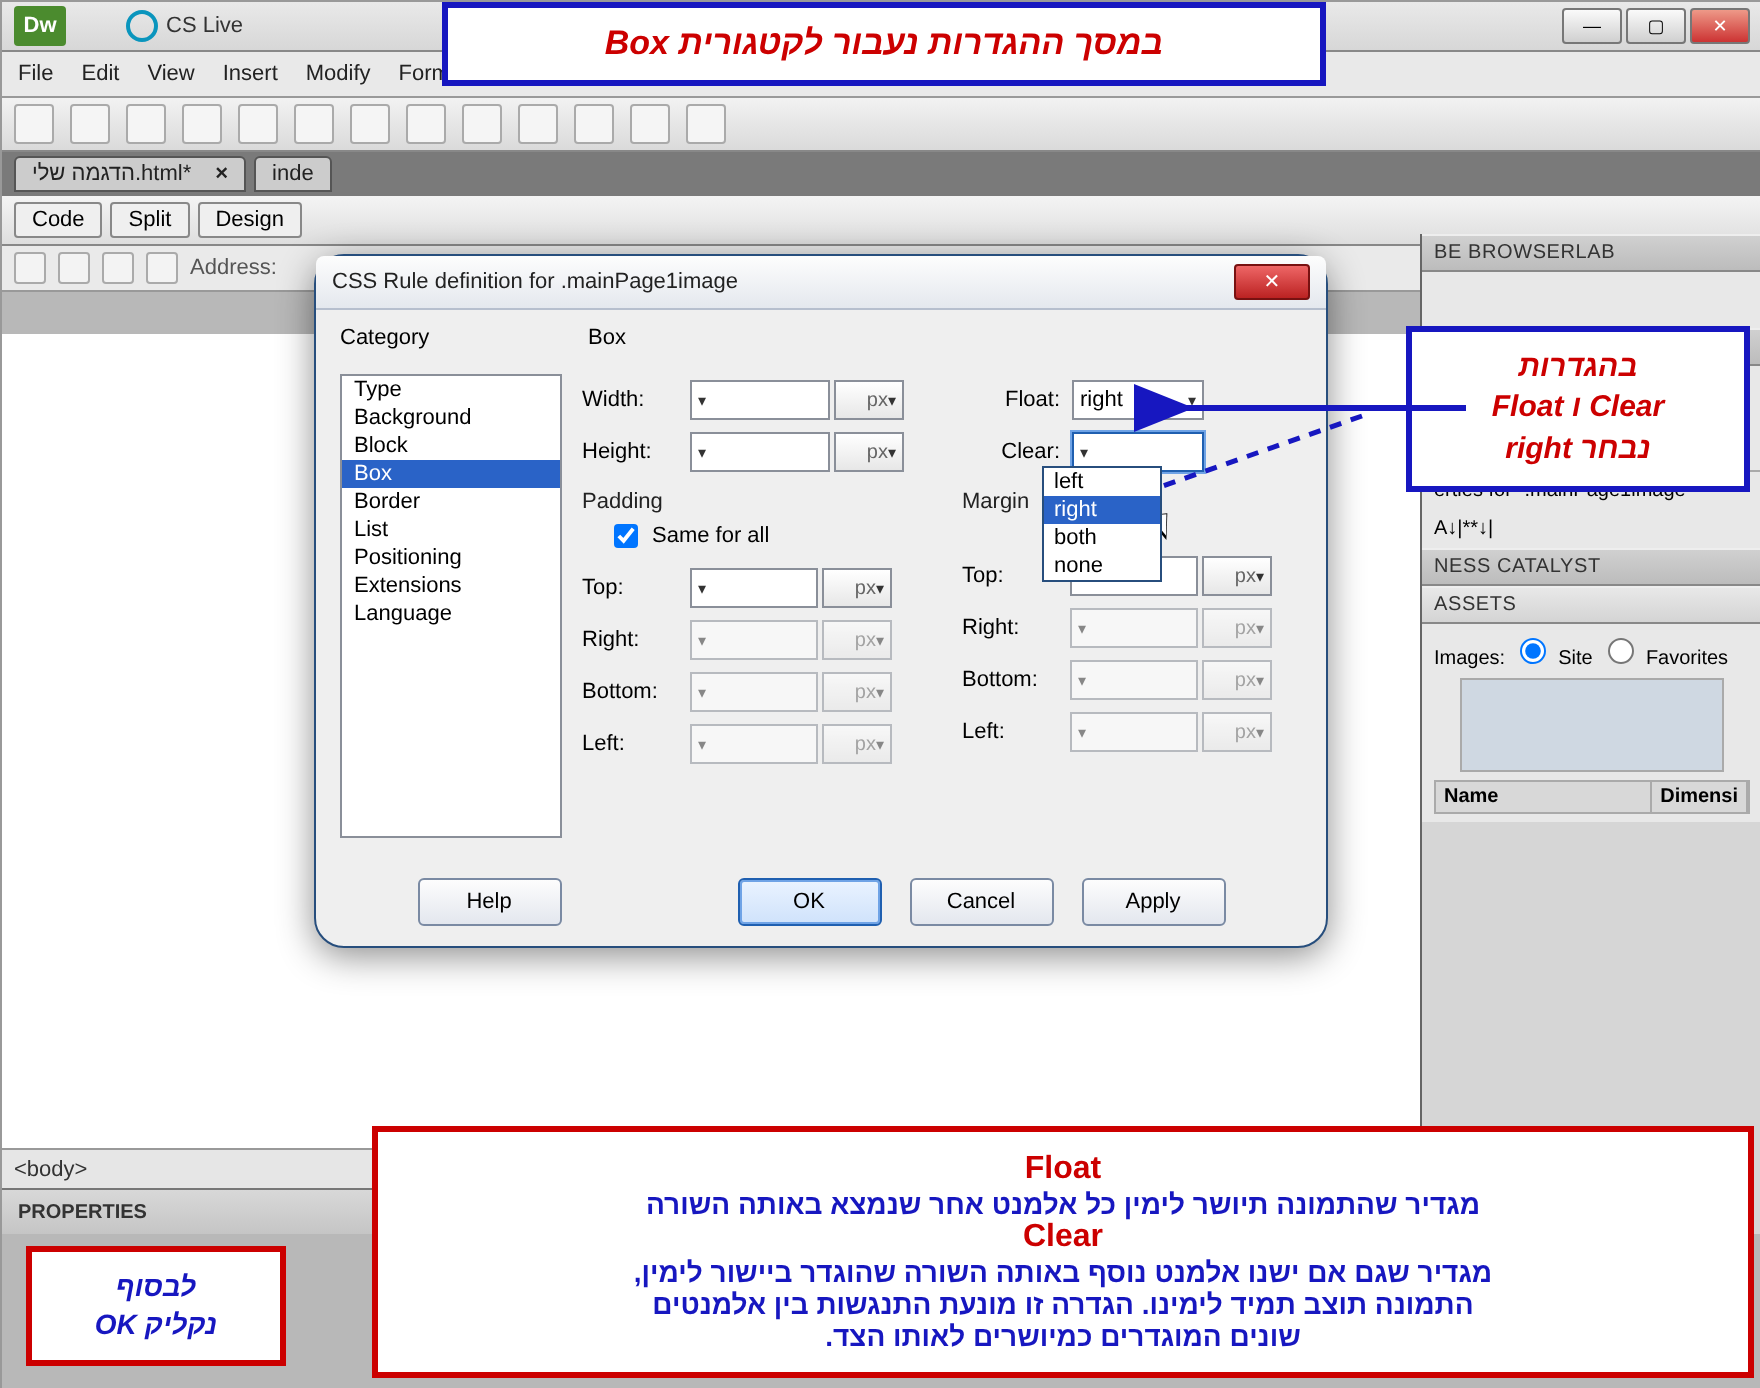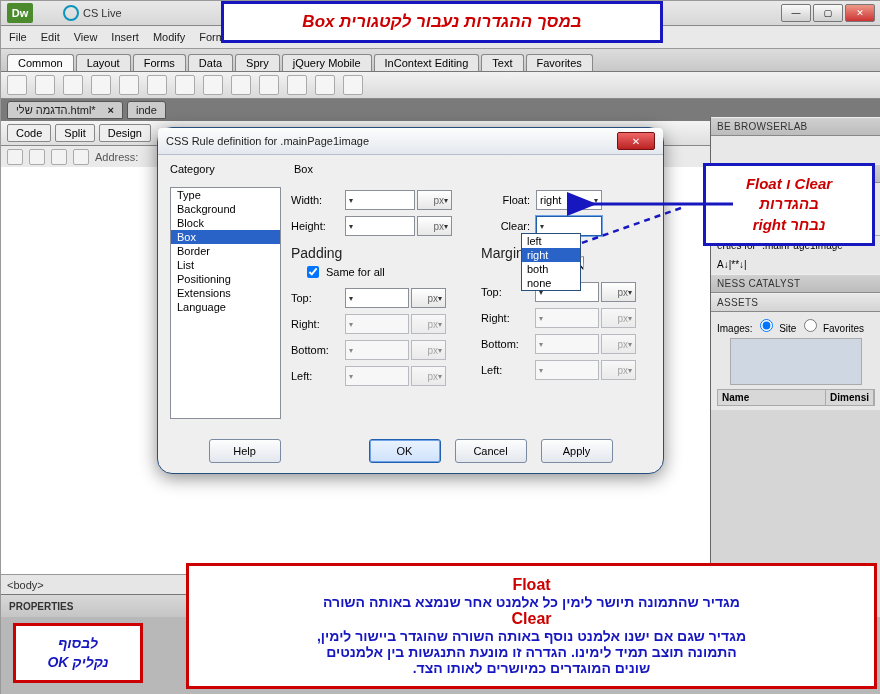--- a/index.html
+++ b/index.html
@@ -51,21 +51,21 @@
   .form{margin-top:22px;flex:1;position:relative}
   .row{display:flex;align-items:center;height:26px}
   .lab{width:44px;text-align:left;padding-right:10px}
   .lab2{width:44px;text-align:right;padding-right:6px}
   .dd{width:30px;height:18px;border:1px solid #8a8f99;background:linear-gradient(#fff,#e7e7e7);margin-left:2px;display:flex;align-items:center;justify-content:flex-end;padding-right:3px}
   .dd::after{content:"▾";font-size:8px;color:#333}
   .ddw{width:58px;height:18px;border:1px solid #8a8f99;background:#fff;display:flex;align-items:center;justify-content:space-between;padding:0 3px}
   .ddw::after{content:"▾";font-size:8px;color:#333}
   .unit{font-size:10px;color:#666;margin-left:4px}
   .twocol{display:flex;gap:20px}
-  .subhdr{font-size:14px;color:#222;margin:2px 0 0 0}
+  .subhdr{font-size:11px;color:#222;margin:2px 0 0 0}
   .chk{display:flex;align-items:center;gap:4px;margin:2px 0 4px 12px}
   .chk input{width:12px;height:12px}
   .btns{position:absolute;left:0;right:0;bottom:10px;display:flex;gap:14px;justify-content:center}
   .btns .b{width:70px;height:22px;border:1px solid #7a8aa3;border-radius:3px;background:linear-gradient(#fdfdfd,#e3e7ee);display:flex;align-items:center;justify-content:center}
   .btns .b.ok{border-color:#1f5fb0;box-shadow:0 0 0 1px #6fa3e6 inset;background:linear-gradient(#eaf3ff,#cfe2fb)}
 
   
   .openlist{position:absolute;border:1px solid #274e7d;background:#fff;width:58px;z-index:5}
   .openlist div{padding:1px 5px}
   .openlist .sel{background:#2a63c7;color:#fff}
@@ -108,31 +108,20 @@
     <span>View</span>
     <span>Insert</span>
     <span>Modify</span>
     <span>Format</span>
     <span>Commands</span>
     <span>Site</span>
     <span>Window</span>
     <span>Help</span>
   </div>
 
-  <div class="tabstrip">
-    <div class="t active">Common</div>
-    <div class="t">Layout</div>
-    <div class="t">Forms</div>
-    <div class="t">Data</div>
-    <div class="t">Spry</div>
-    <div class="t">jQuery Mobile</div>
-    <div class="t">InContext Editing</div>
-    <div class="t">Text</div>
-    <div class="t">Favorites</div>
-  </div>
 
   <div class="toolbar">
     <div class="ico"></div>
     <div class="ico"></div>
     <div class="ico"></div>
     <div class="ico"></div>
     <div class="ico"></div>
     <div class="ico"></div>
     <div class="ico"></div>
     <div class="ico"></div>
@@ -325,22 +314,22 @@
         <div class="b ok">OK</div>
         <div class="b">Cancel</div>
         <div class="b">Apply</div>
       </div>
     </div>
   </div>
 
   <div class="call" style="left:220px;top:0px;width:400px;font-size:17px;text-align:center;direction:rtl">במסך ההגדרות נעבור לקטגורית Box</div>
 
   <div class="call" style="right:6px;top:162px;width:130px;font-size:15px;direction:rtl;line-height:1.35">
+    <div>בהגדרות</div>
     <div>Clear ו Float</div>
-    <div>בהגדרות</div>
     <div>נבחר right</div>
   </div>
 
   <div class="arrow" style="left:560px;top:195px;width:175px;height:60px">
     <svg width="175" height="60">
       <defs>
           <marker id="ah" markerWidth="10" markerHeight="8" refX="2" refY="4" orient="auto">
             <path d="M10,0 L0,4 L10,8 Z" fill="#1717c0"></path>
           </marker>
         </defs>

